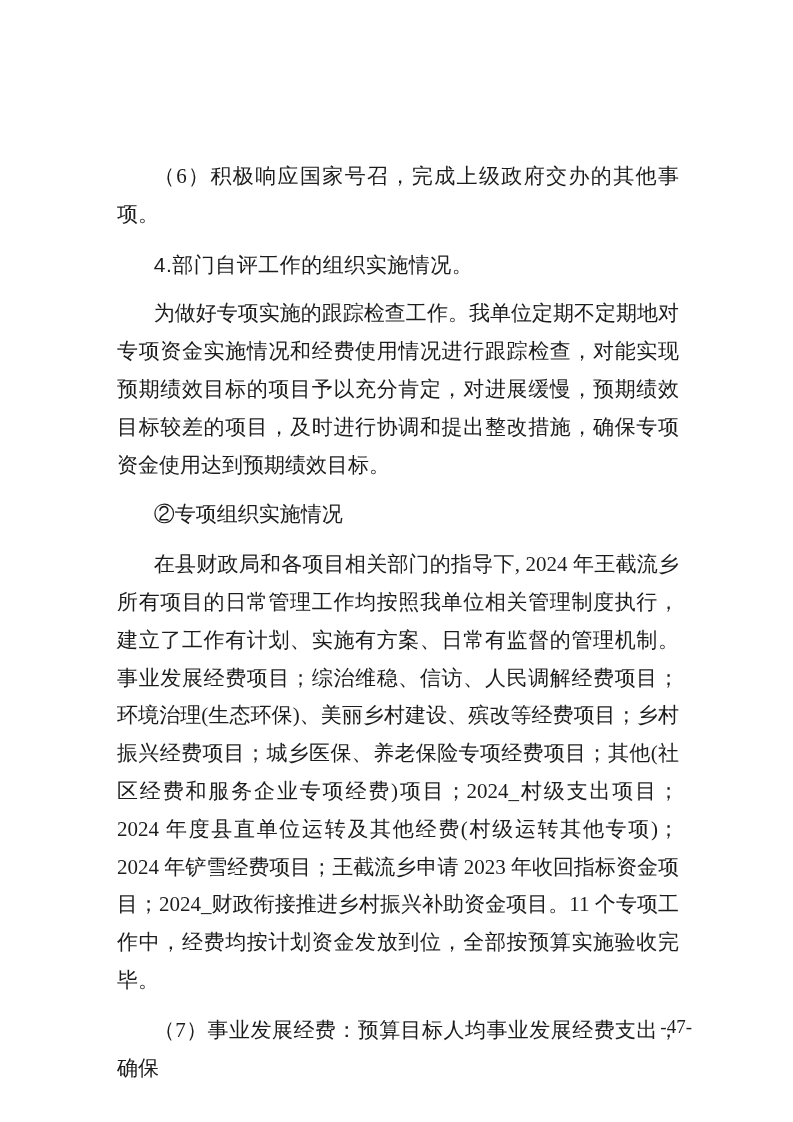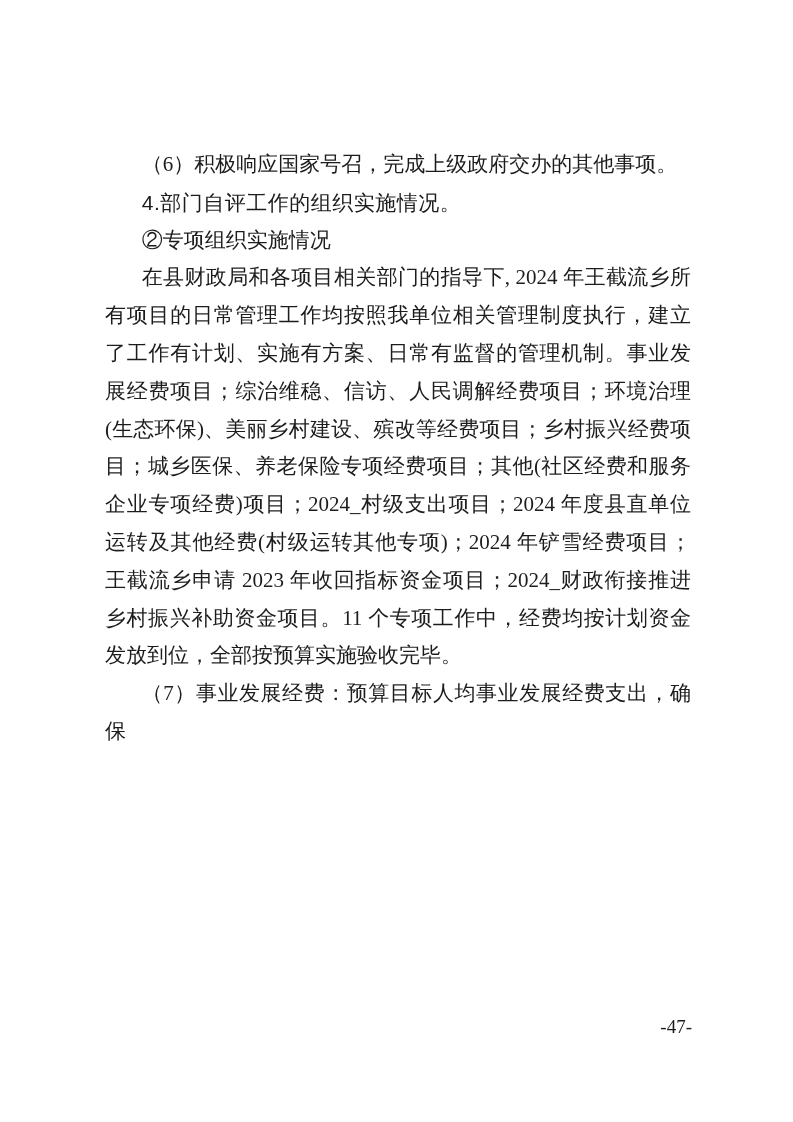--- a/index.html
+++ b/index.html
@@ -20,21 +20,21 @@
     position: absolute;
     left: 105px;
     top: 146px;
     width: 586px;
     font-size: 21px;
     line-height: 37.8px;
     text-align: justify;
     letter-spacing: 0;
   }
   .content p {
-    margin: 0;
+    margin: 12px;
     padding: 0;
     text-indent: 1.75em;
   }
   .content p.heading {
     font-family: "Liberation Sans", "DejaVu Sans", sans-serif;
     font-weight: 400;
     letter-spacing: 0.5px;
   }
   .footer {
     position: absolute;
@@ -46,18 +46,19 @@
     font-family: "Liberation Serif", "DejaVu Serif", serif;
   }
 </style>
 </head>
 <body>
 
 <div class="page">
   <div class="content">
     <p>（6）积极响应国家号召，完成上级政府交办的其他事项。</p>
     <p class="heading">4.部门自评工作的组织实施情况。</p>
+    <p>为做好专项实施的跟踪检查工作。我单位定期不定期地对专项资金实施情况和经费使用情况进行跟踪检查，对能实现预期绩效目标的项目予以充分肯定，对进展缓慢，预期绩效目标较差的项目，及时进行协调和提出整改措施，确保专项资金使用达到预期绩效目标。</p>
     <p>②专项组织实施情况</p>
     <p>在县财政局和各项目相关部门的指导下, 2024 年王截流乡所有项目的日常管理工作均按照我单位相关管理制度执行，建立了工作有计划、实施有方案、日常有监督的管理机制。事业发展经费项目；综治维稳、信访、人民调解经费项目；环境治理(生态环保)、美丽乡村建设、殡改等经费项目；乡村振兴经费项目；城乡医保、养老保险专项经费项目；其他(社区经费和服务企业专项经费)项目；2024_村级支出项目；2024 年度县直单位运转及其他经费(村级运转其他专项)；2024 年铲雪经费项目；王截流乡申请 2023 年收回指标资金项目；2024_财政衔接推进乡村振兴补助资金项目。11 个专项工作中，经费均按计划资金发放到位，全部按预算实施验收完毕。</p>
     <p>（7）事业发展经费：预算目标人均事业发展经费支出，确保</p>
   </div>
   <div class="footer">-47-</div>
 </div>
 
 </body></html>

